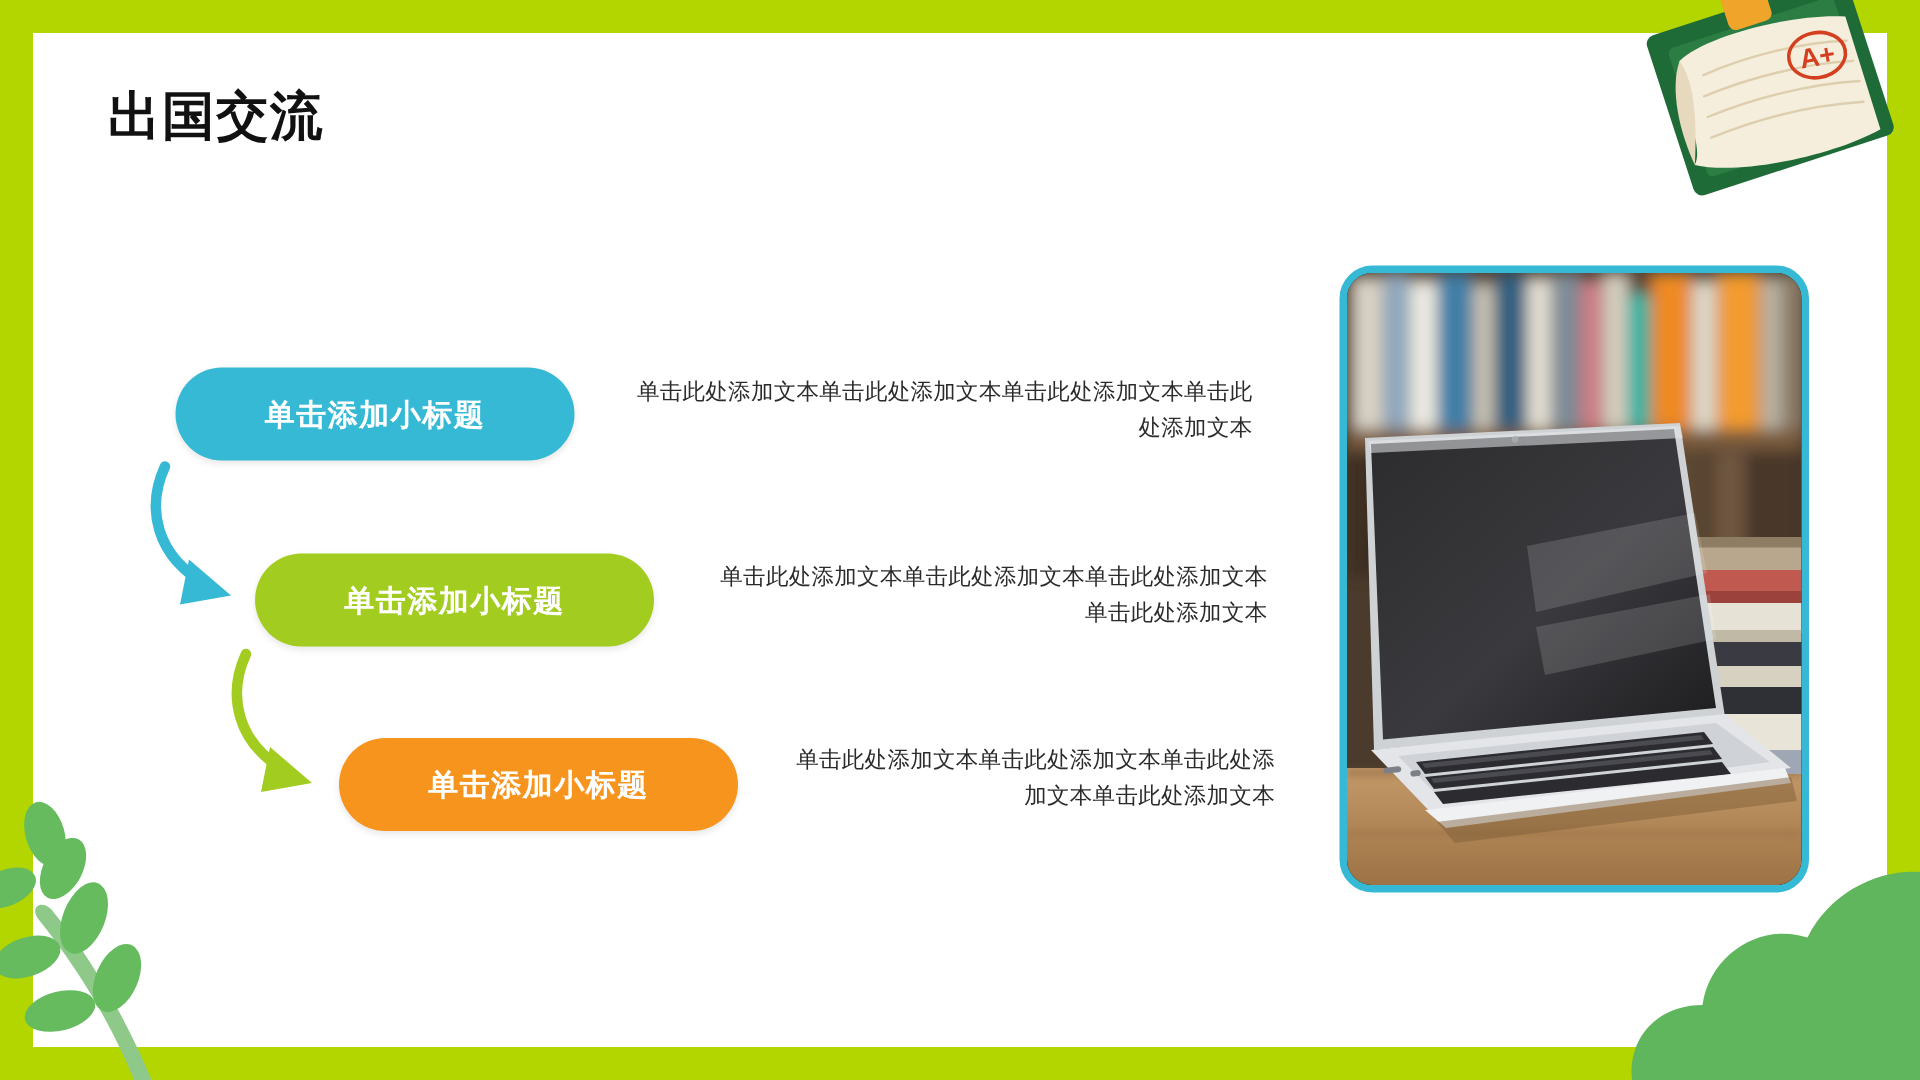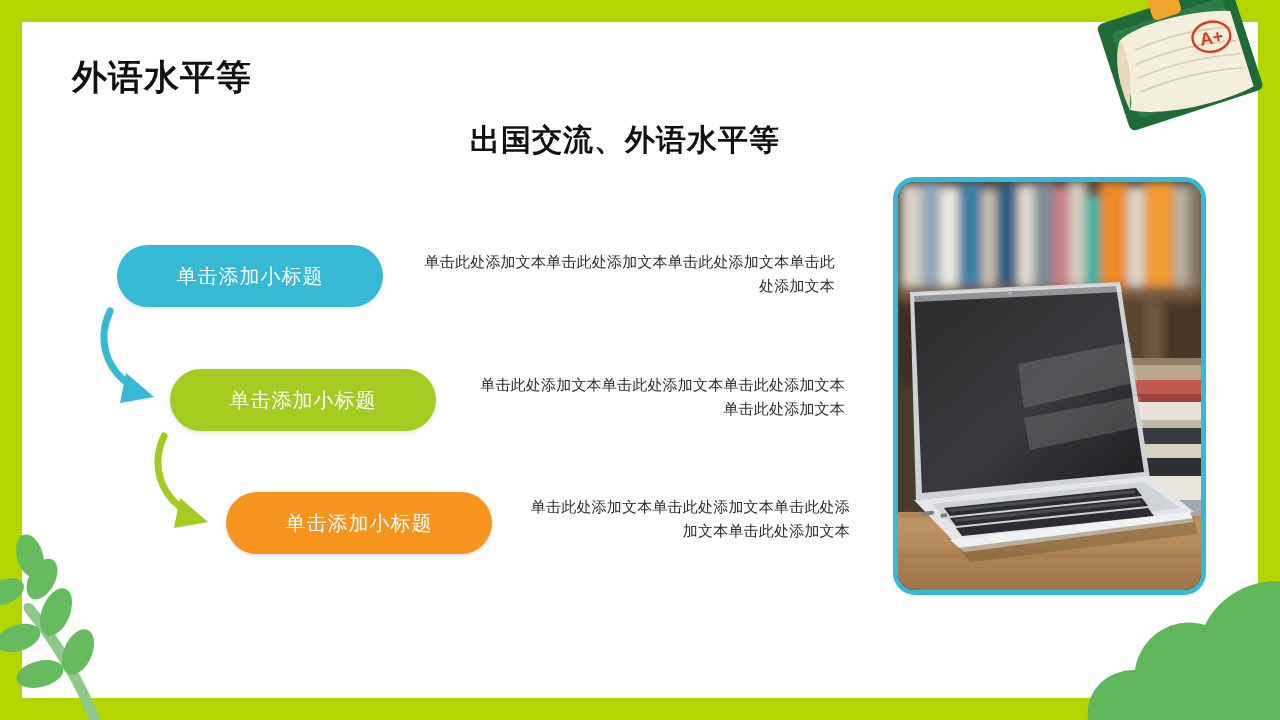--- a/index.html
+++ b/index.html
@@ -84,21 +84,21 @@
 
   
   .pill {
     position: absolute;
     display: flex;
     align-items: center;
     justify-content: center;
     border-radius: 40px;
     color: #ffffff;
     font-size: 20px;
-    font-weight: normal;
+    font-weight: bold;
     letter-spacing: 1px;
     white-space: nowrap;
     box-shadow: 0 2px 5px rgba(0,0,0,0.10);
   }
   .pill-1 { left: 117px; top: 245px; width: 266px; height: 62px; background: #35b9d4; }
   .pill-2 { left: 170px; top: 369px; width: 266px; height: 62px; background: #a2cd20; }
   .pill-3 { left: 226px; top: 492px; width: 266px; height: 62px; background: #f7941e; }
 
   
   .body-text {
@@ -183,22 +183,21 @@
         <path d="M48,62 C80,55 118,52 150,56"></path>
         <path d="M48,76 C80,69 118,66 152,70"></path>
         <path d="M48,90 C80,83 116,80 152,84"></path>
       </g>
 
       <ellipse cx="127" cy="48" rx="19" ry="15" fill="none" stroke="#d4401f" stroke-width="2.4"></ellipse>
       <text x="127" y="55" text-anchor="middle" font-family="'Liberation Sans', sans-serif" font-size="18" font-weight="bold" fill="#d4401f">A+</text>
     </g>
   </svg>
 
-  <div class="page-title">外语水平等</div>
-  <div class="section-subtitle">出国交流、外语水平等</div>
+  <div class="page-title">出国交流</div>
 
   <svg class="arrow-1 arrow" viewBox="0 0 120 108">
     <path d="M14,6 C2,32 6,66 44,86" fill="none" stroke="#35b9d4" stroke-width="7" stroke-linecap="round"></path>
     <path d="M30,68 L58,92 L24,98 Z" fill="#35b9d4"></path>
   </svg>
 
   <svg class="arrow-2 arrow" viewBox="0 0 120 108">
     <path d="M14,6 C2,32 6,66 44,86" fill="none" stroke="#a2cd20" stroke-width="7" stroke-linecap="round"></path>
     <path d="M30,68 L58,92 L24,98 Z" fill="#a2cd20"></path>
   </svg>

